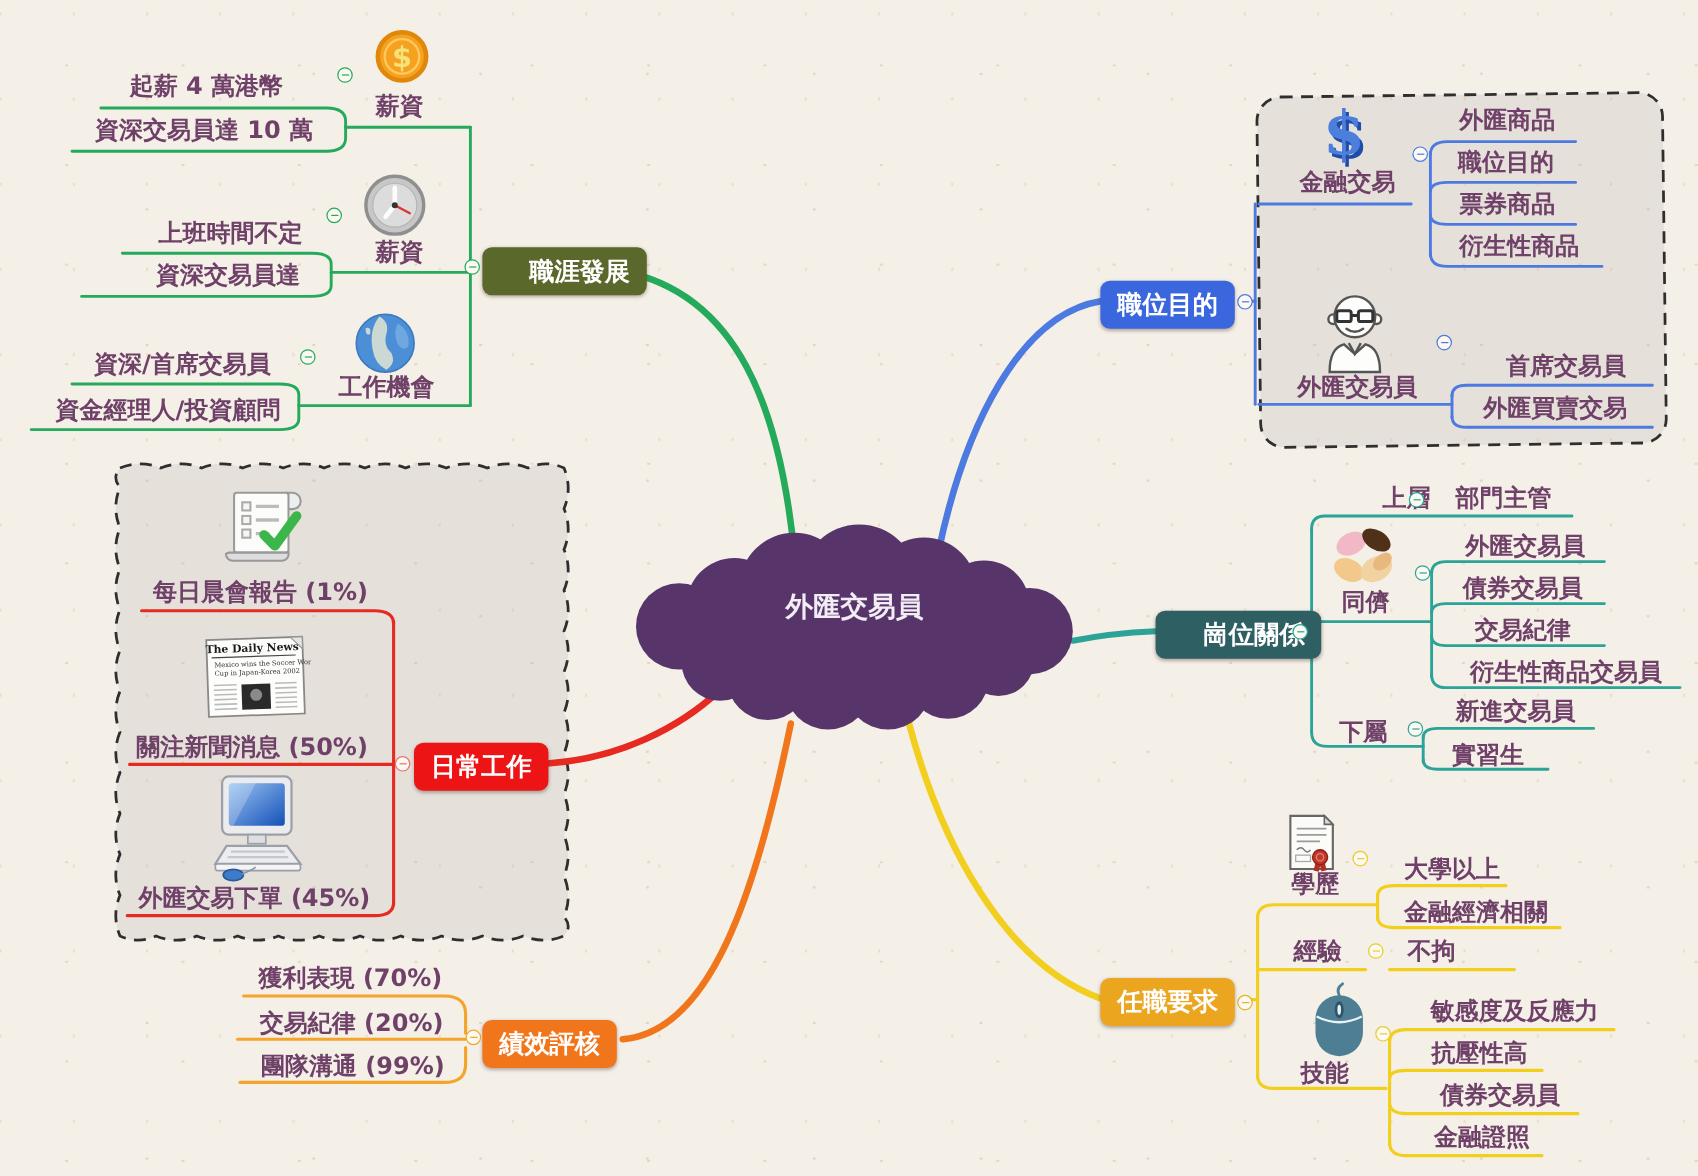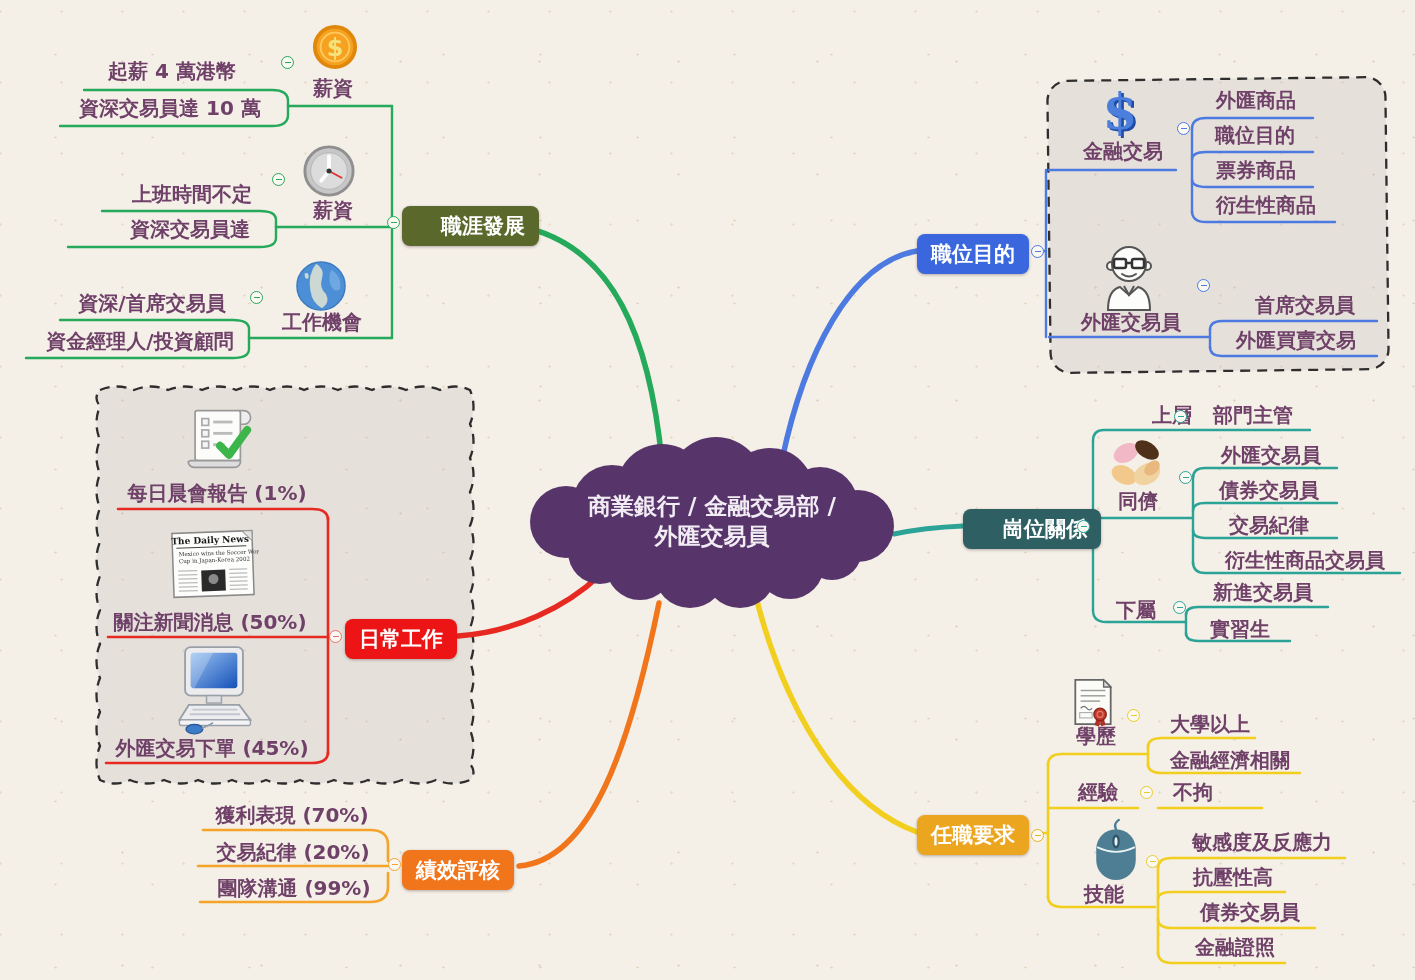--- a/index.html
+++ b/index.html
@@ -143,21 +143,20 @@
         <circle cx="600" cy="552" r="32"></circle>
       <circle cx="640" cy="566" r="34"></circle>
         <circle cx="690" cy="572" r="36"></circle>
       <circle cx="740" cy="572" r="36"></circle>
         <circle cx="790" cy="565" r="34"></circle>
       <circle cx="832" cy="550" r="30"></circle>
     </g>
   </svg>
 
   <div id="center-text">
-    <div>商業銀行 / 金融交易部 /</div>
     <div>外匯交易員</div>
   </div>
 
   <svg class="icon" style="left:312px;top:24px" width="46" height="46" viewBox="0 0 48 48">
     <circle cx="24" cy="24" r="21" fill="#F6A11F" stroke="#E0880C" stroke-width="4"></circle>
     <circle cx="24" cy="24" r="15" fill="none" stroke="#FFC95E" stroke-width="2"></circle>
     <text x="24" y="33" font-size="25" font-weight="bold" fill="#F6E27A" text-anchor="middle">$</text>
   </svg>
 
   <svg class="icon" style="left:302px;top:144px" width="54" height="54" viewBox="0 0 56 56">

